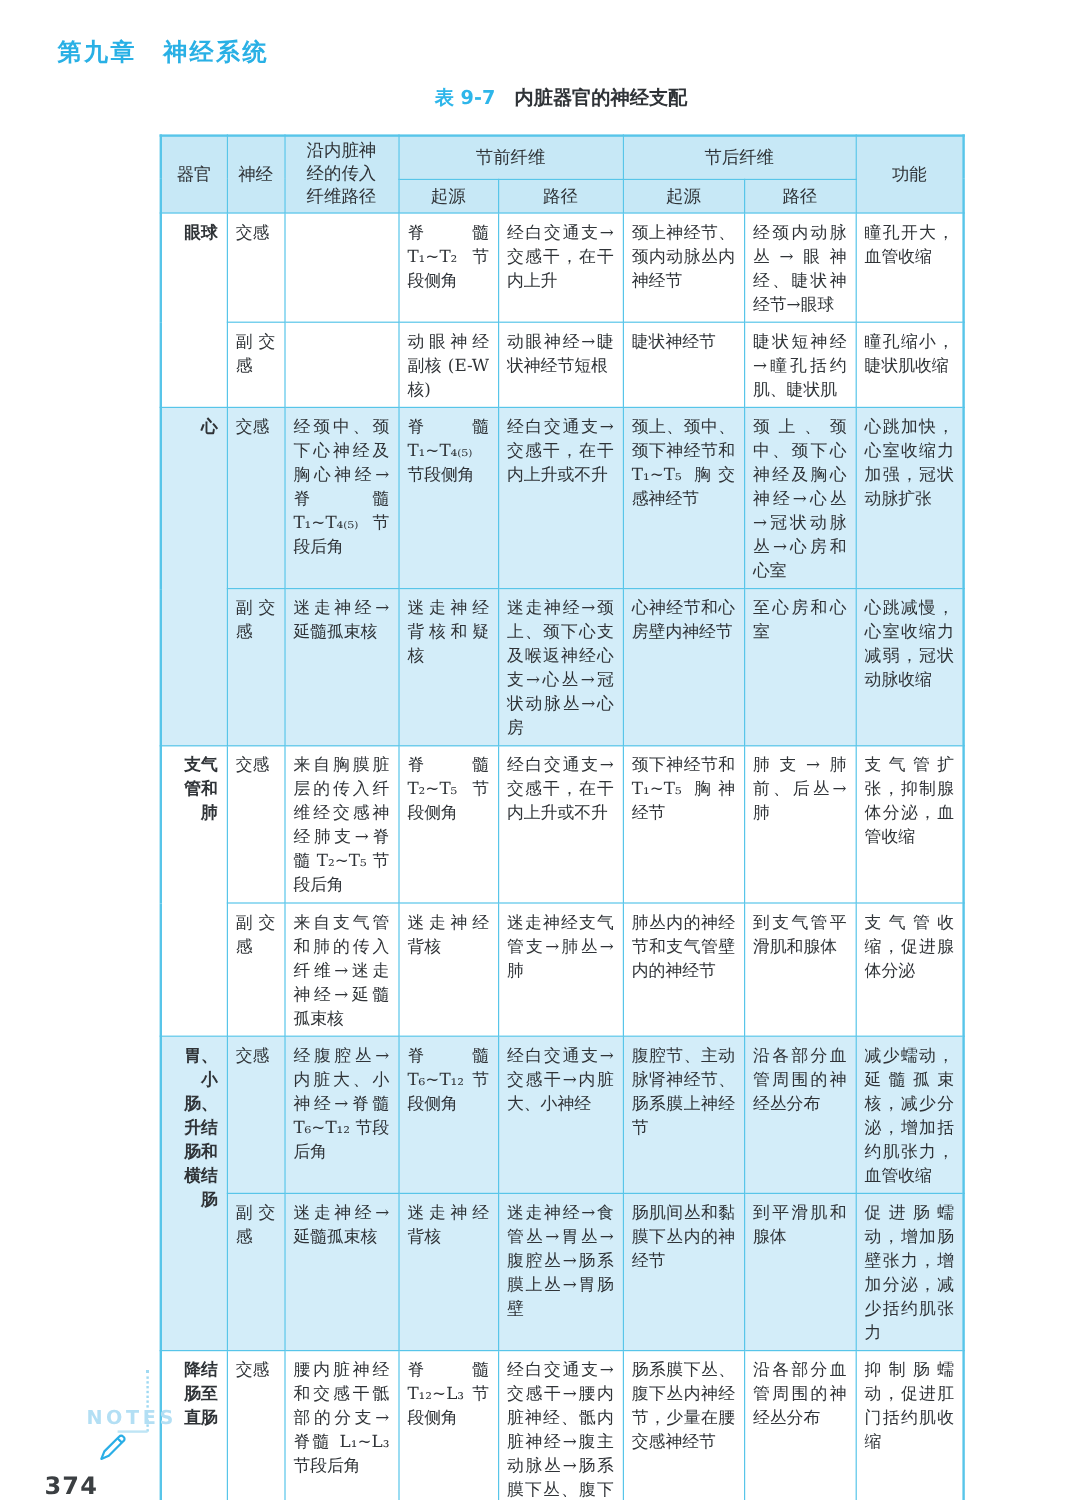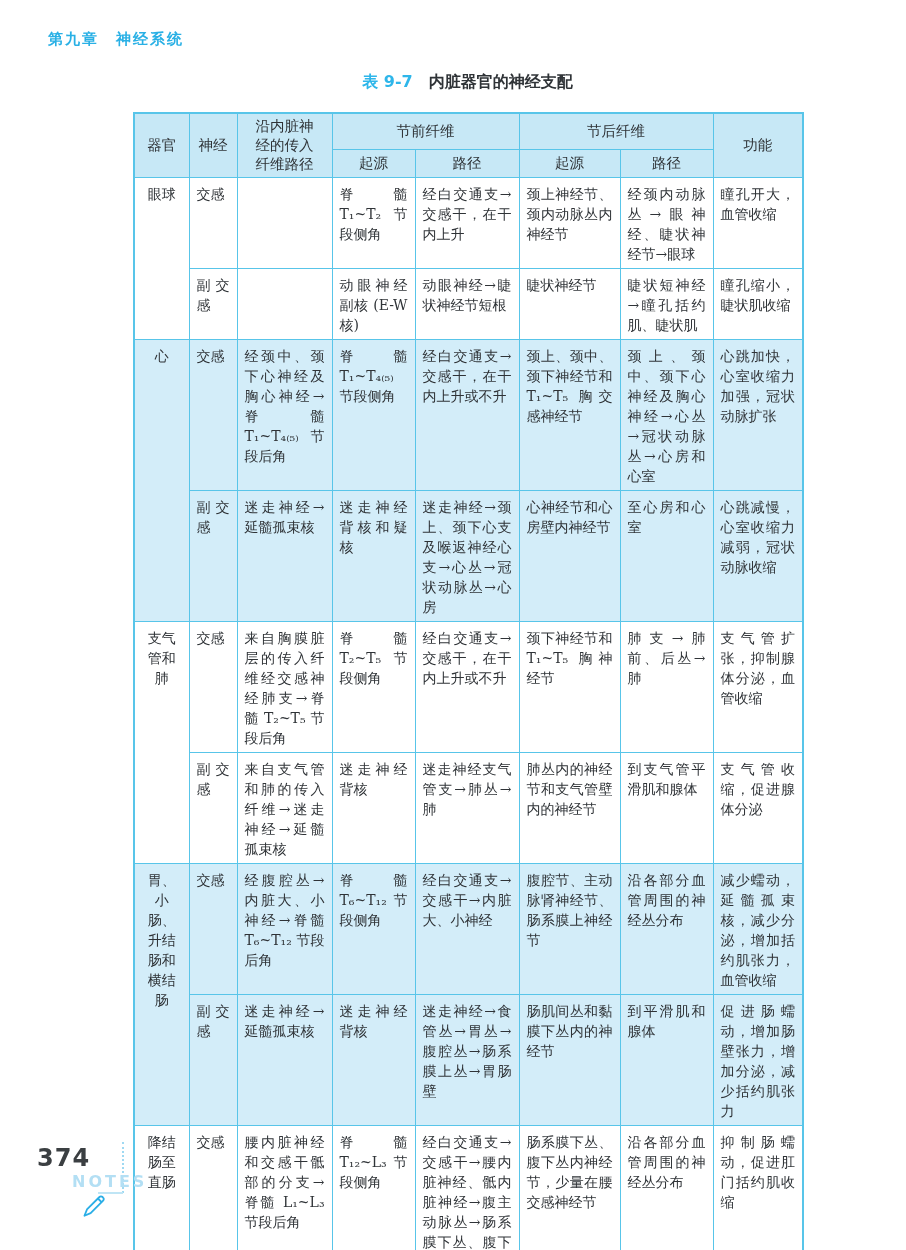--- a/index.html
+++ b/index.html
@@ -2,21 +2,21 @@
 <html><head>
 <meta charset="utf-8">
 <style>
   html,body{margin:0;padding:0;background:#fff;}
   .page{
     position:relative;width:906px;height:1250px;background:#ffffff;
     font-family:"DejaVu Sans",sans-serif;color:#2f3337;overflow:hidden;
   }
   .chapter{
     position:absolute;left:48px;top:30px;
-    font-size:15px;font-weight:bold;color:#29b0e5;letter-spacing:2px;
+    font-size:20px;font-weight:bold;color:#29b0e5;letter-spacing:2px;
   }
   .table-title{
     position:absolute;left:133px;top:72px;width:669px;
     text-align:center;font-size:16px;font-weight:bold;color:#2f3337;
   }
   .table-title .num{color:#2eb6ea;margin-right:16px;}
   table.nerve{
     position:absolute;left:133px;top:112px;width:669px;
     border-collapse:collapse;table-layout:fixed;
     border:2px solid #58c5e9;
@@ -33,36 +33,36 @@
   thead tr:last-child th{height:24px;}
   th.h-afferent{padding:3px 13px;line-height:19px;}
   tbody td{
     font-family:"DejaVu Serif",serif;
     font-size:14px;line-height:20px;
     vertical-align:top;text-align:justify;
     padding:6px 7px 4px 7px;color:#2f3337;
     background:#ffffff;
   }
   tbody tr.blue td{background:#d3edf9;}
-  tbody td.organ{text-align:center;}
+  tbody td.organ{text-align:right;font-weight:bold;}
   .notes{
     position:absolute;left:72px;top:1172px;
     font-size:16px;font-weight:bold;letter-spacing:3px;color:#b3dff4;
   }
   .dotted-line{
     position:absolute;left:122px;top:1142px;height:51px;width:0;
     border-left:2px dotted #9fd9f2;
   }
   .corner-line{
     position:absolute;left:98px;top:1192px;width:25px;height:0;
     border-top:2px solid #bfe5f5;
   }
   .pagenum{
-    position:absolute;left:37px;top:1144px;
-    font-size:24px;font-weight:bold;color:#3b3f42;letter-spacing:1px;text-align:right;
+    position:absolute;left:37px;top:1226px;
+    font-size:20px;font-weight:bold;color:#3b3f42;letter-spacing:1px;text-align:right;
   }
   .pencil{position:absolute;left:80px;top:1193px;}
 </style>
 </head>
 <body>
 
 <div class="page">
 
   <div class="chapter">第九章　神经系统</div>
 

